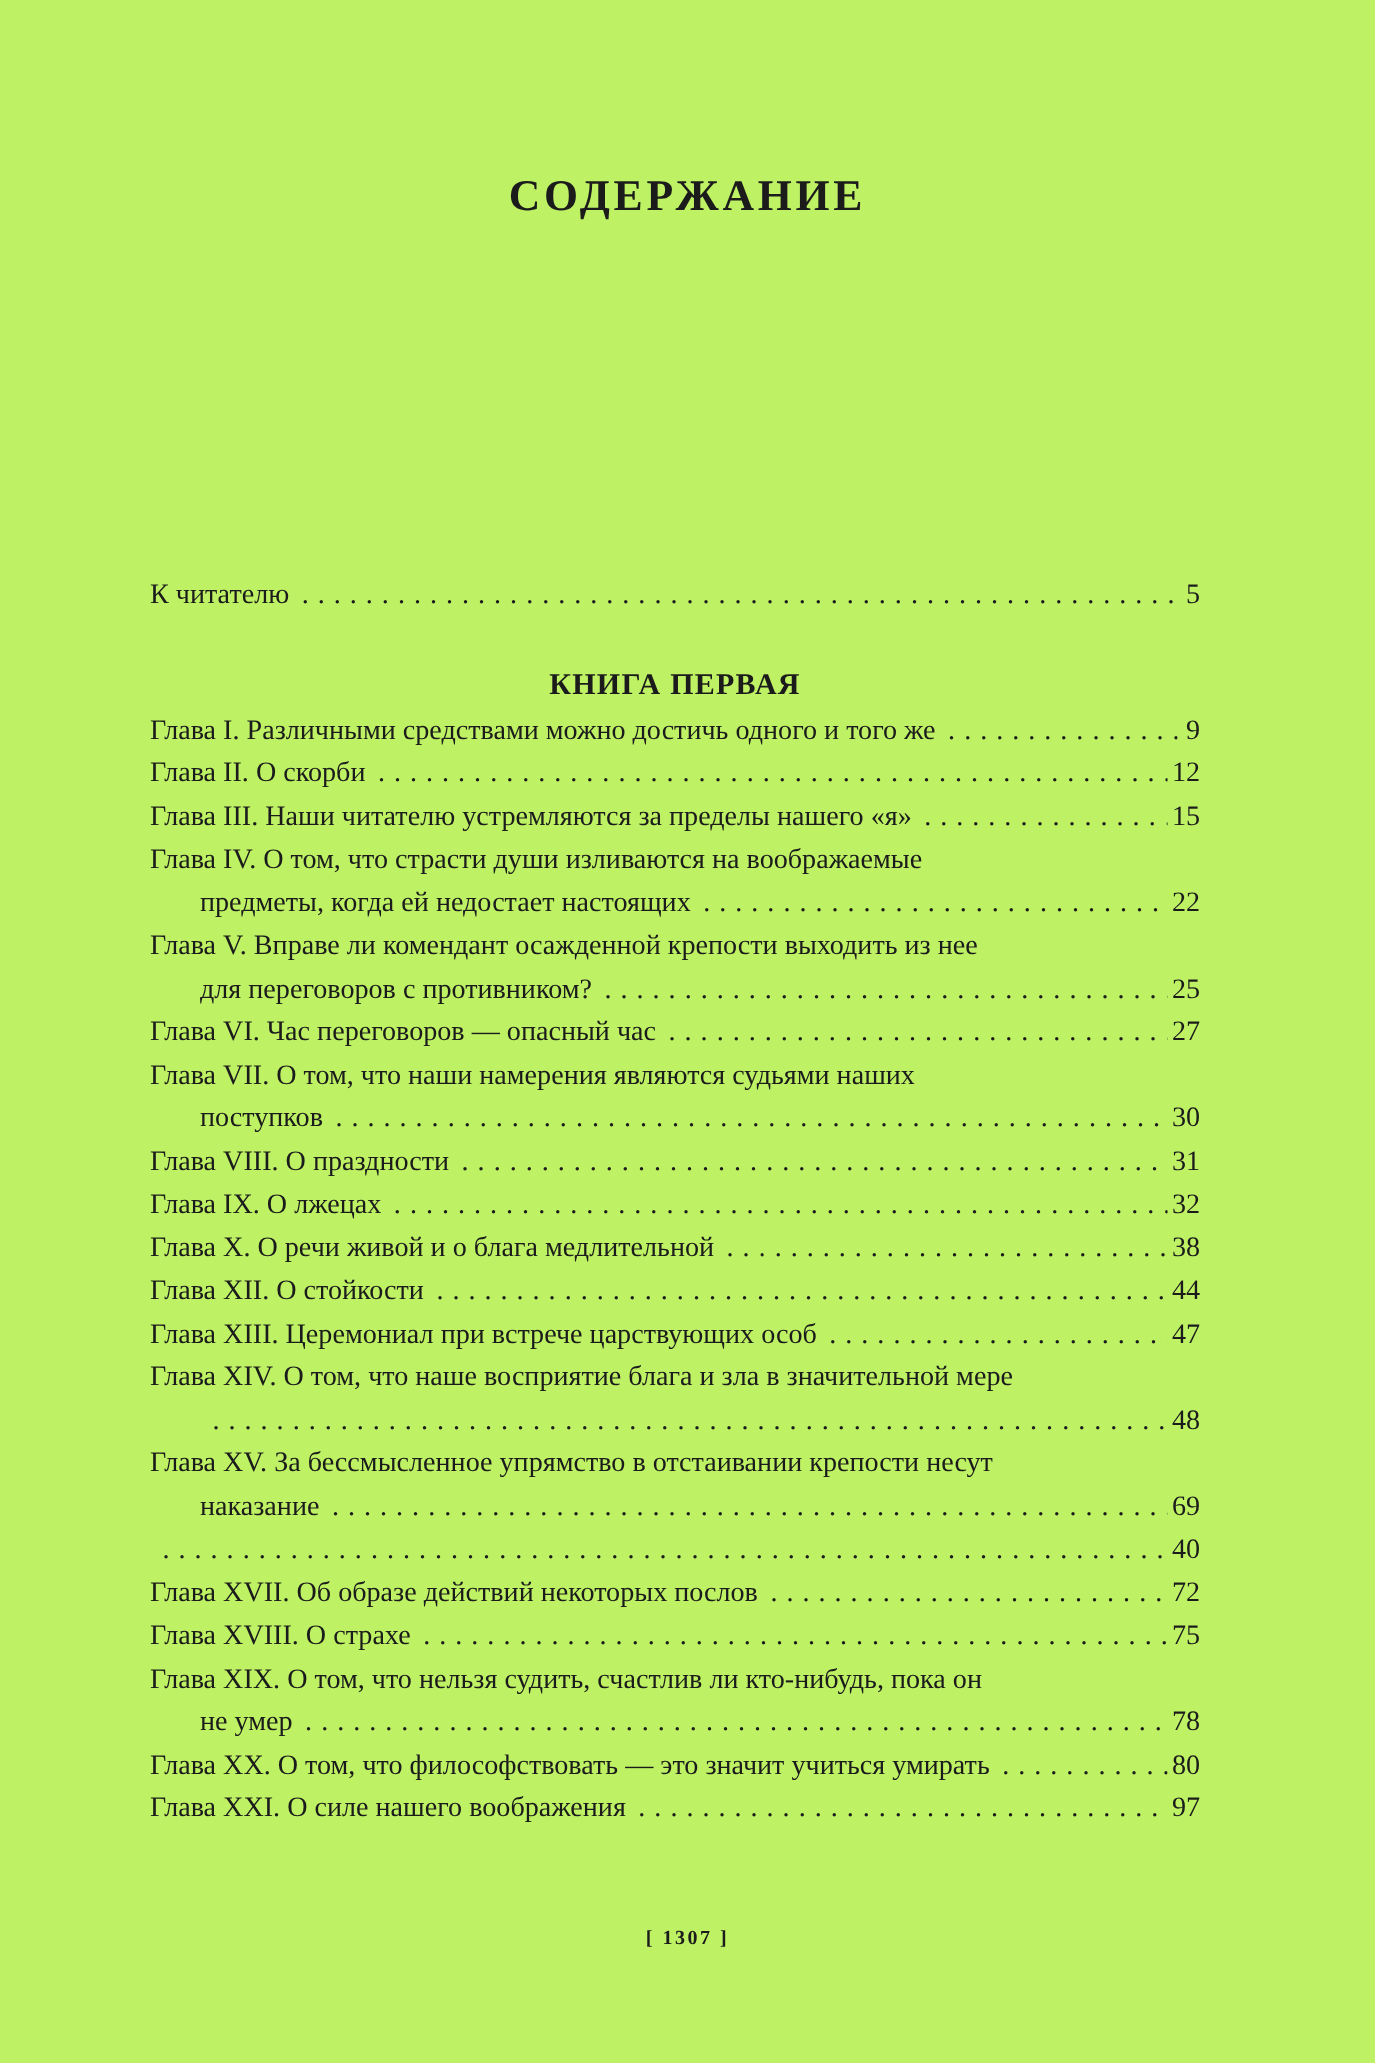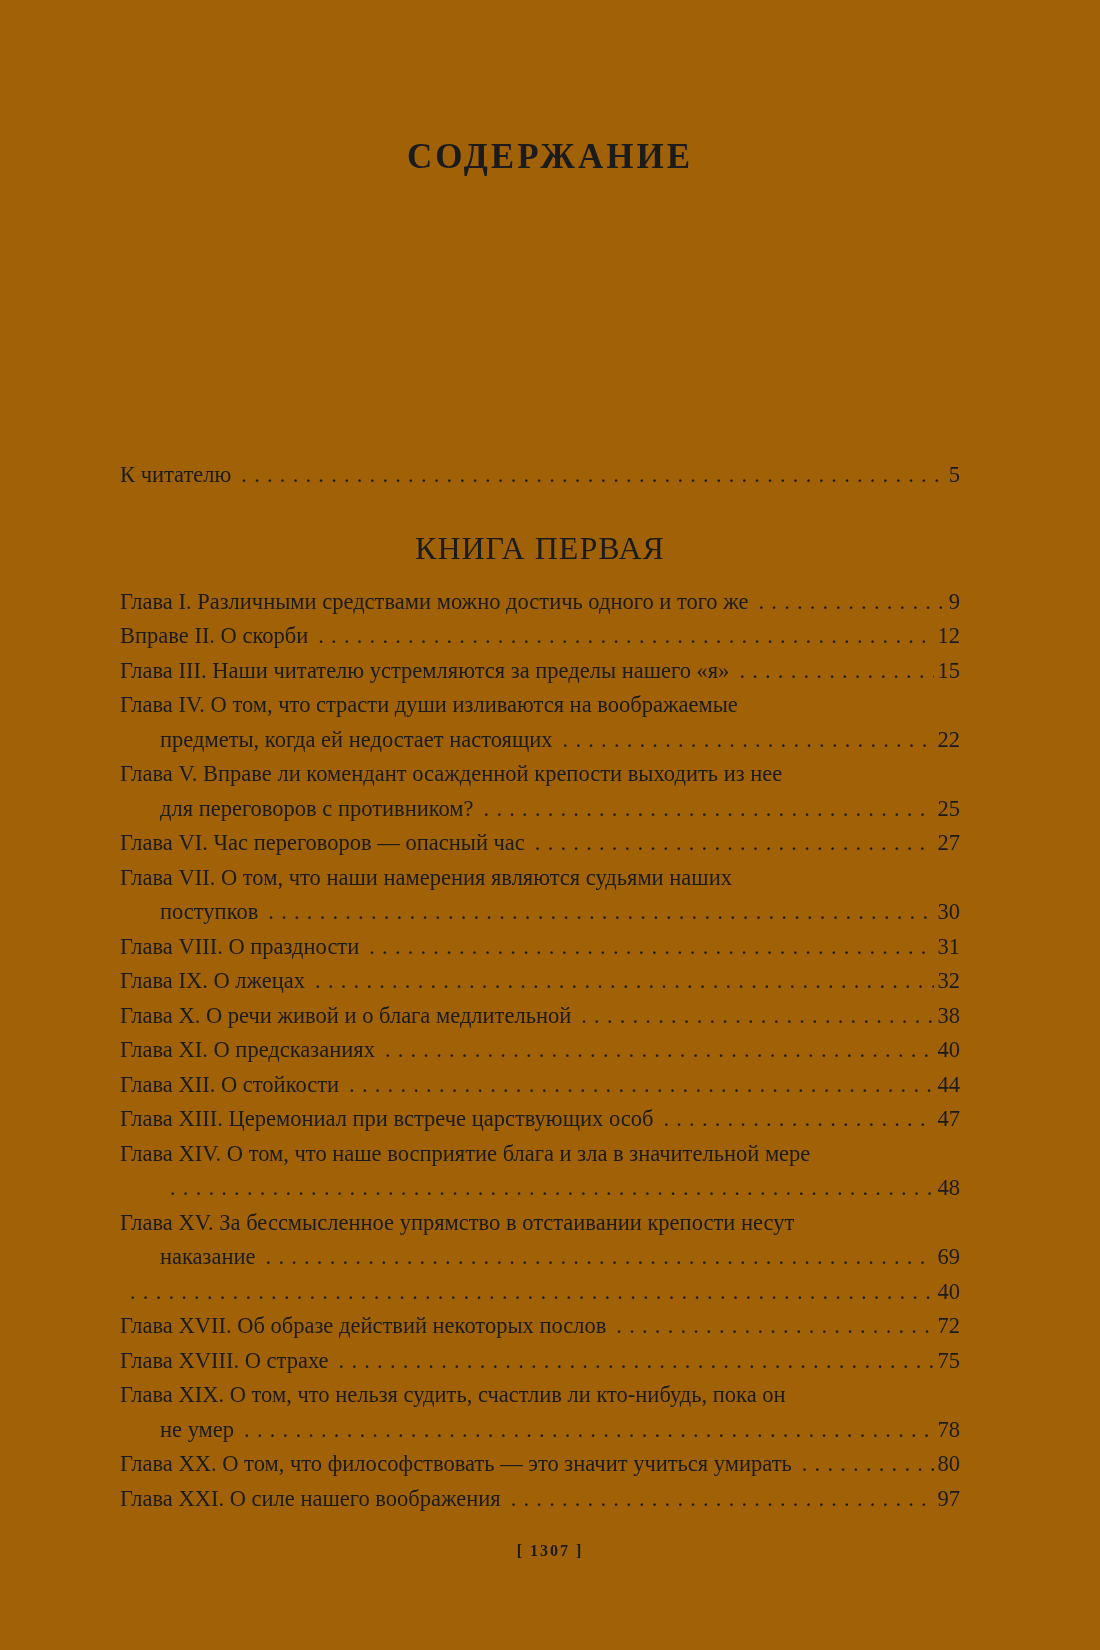--- a/index.html
+++ b/index.html
@@ -1,21 +1,21 @@
 <!DOCTYPE html>
 <html><head>
 <meta charset="utf-8">
 <style>
   * { box-sizing: border-box; }
   html, body { margin: 0; padding: 0; background: #ffffff; }
   .page {
     position: relative;
     width: 1100px;
     height: 1650px;
-    background: #a16207;
+    background: #bef264;
     overflow: hidden;
     font-family: "Liberation Serif", "DejaVu Serif", serif;
     color: #1b1b1b;
   }
   .doc-title {
     position: absolute;
     top: 136px;
     left: 0;
     width: 100%;
     margin: 0;
@@ -25,25 +25,25 @@
     font-weight: 700;
     letter-spacing: 3px;
   }
   .content {
     position: absolute;
     top: 458px;
     left: 120px;
     width: 840px;
   }
   .book-heading {
-    margin: 40px 0 22px 0;
+    margin: 40px 0 4px 0;
     text-align: center;
-    font-size: 32px;
+    font-size: 24px;
     line-height: 30px;
-    font-weight: 400;
+    font-weight: 700;
     letter-spacing: 1px;
   }
   .toc-row {
     display: flex;
     align-items: baseline;
     height: 34.5px;
     line-height: 34.5px;
     font-size: 22.5px;
   }
   .toc-row.indent { padding-left: 40px; }
@@ -91,21 +91,21 @@
     <h2 class="book-heading">КНИГА ПЕРВАЯ</h2>
 
     <div class="toc-list">
   <div class="toc-row">
     <span class="toc-text">Глава I. Различными средствами можно достичь одного и того же</span>
     <span class="leader"></span>
     <span class="toc-page">9</span>
   </div>
 
   <div class="toc-row">
-    <span class="toc-text">Вправе II. О скорби</span>
+    <span class="toc-text">Глава II. О скорби</span>
     <span class="leader"></span>
     <span class="toc-page">12</span>
   </div>
 
   <div class="toc-row">
     <span class="toc-text">Глава III. Наши читателю устремляются за пределы нашего «я»</span>
     <span class="leader"></span>
     <span class="toc-page">15</span>
   </div>
 
@@ -159,65 +159,60 @@
     <span class="leader"></span>
     <span class="toc-page">32</span>
   </div>
 
   <div class="toc-row">
     <span class="toc-text">Глава X. О речи живой и о блага медлительной</span>
     <span class="leader"></span>
     <span class="toc-page">38</span>
   </div>
 
-  <div class="toc-row">
-    <span class="toc-text">Глава XI. О предсказаниях</span>
+
+  <div class="toc-row">
+    <span class="toc-text">Глава XII. О стойкости</span>
+    <span class="leader"></span>
+    <span class="toc-page">44</span>
+  </div>
+
+  <div class="toc-row">
+    <span class="toc-text">Глава XIII. Церемониал при встрече царствующих особ</span>
+    <span class="leader"></span>
+    <span class="toc-page">47</span>
+  </div>
+
+  <div class="toc-row no-page">
+    <span class="toc-text">Глава XIV. О том, что наше восприятие блага и зла в значительной мере</span>
+
+  </div>
+
+  <div class="toc-row indent">
+    <span class="leader"></span>
+    <span class="toc-page">48</span>
+  </div>
+
+  <div class="toc-row no-page">
+    <span class="toc-text">Глава XV. За бессмысленное упрямство в отстаивании крепости несут</span>
+
+  </div>
+
+  <div class="toc-row indent">
+    <span class="toc-text">наказание</span>
+    <span class="leader"></span>
+    <span class="toc-page">69</span>
+  </div>
+
+  <div class="toc-row">
     <span class="leader"></span>
     <span class="toc-page">40</span>
   </div>
 
   <div class="toc-row">
-    <span class="toc-text">Глава XII. О стойкости</span>
-    <span class="leader"></span>
-    <span class="toc-page">44</span>
-  </div>
-
-  <div class="toc-row">
-    <span class="toc-text">Глава XIII. Церемониал при встрече царствующих особ</span>
-    <span class="leader"></span>
-    <span class="toc-page">47</span>
-  </div>
-
-  <div class="toc-row no-page">
-    <span class="toc-text">Глава XIV. О том, что наше восприятие блага и зла в значительной мере</span>
-
-  </div>
-
-  <div class="toc-row indent">
-    <span class="leader"></span>
-    <span class="toc-page">48</span>
-  </div>
-
-  <div class="toc-row no-page">
-    <span class="toc-text">Глава XV. За бессмысленное упрямство в отстаивании крепости несут</span>
-
-  </div>
-
-  <div class="toc-row indent">
-    <span class="toc-text">наказание</span>
-    <span class="leader"></span>
-    <span class="toc-page">69</span>
-  </div>
-
-  <div class="toc-row">
-    <span class="leader"></span>
-    <span class="toc-page">40</span>
-  </div>
-
-  <div class="toc-row">
     <span class="toc-text">Глава XVII. Об образе действий некоторых послов</span>
     <span class="leader"></span>
     <span class="toc-page">72</span>
   </div>
 
   <div class="toc-row">
     <span class="toc-text">Глава XVIII. О страхе</span>
     <span class="leader"></span>
     <span class="toc-page">75</span>
   </div>

